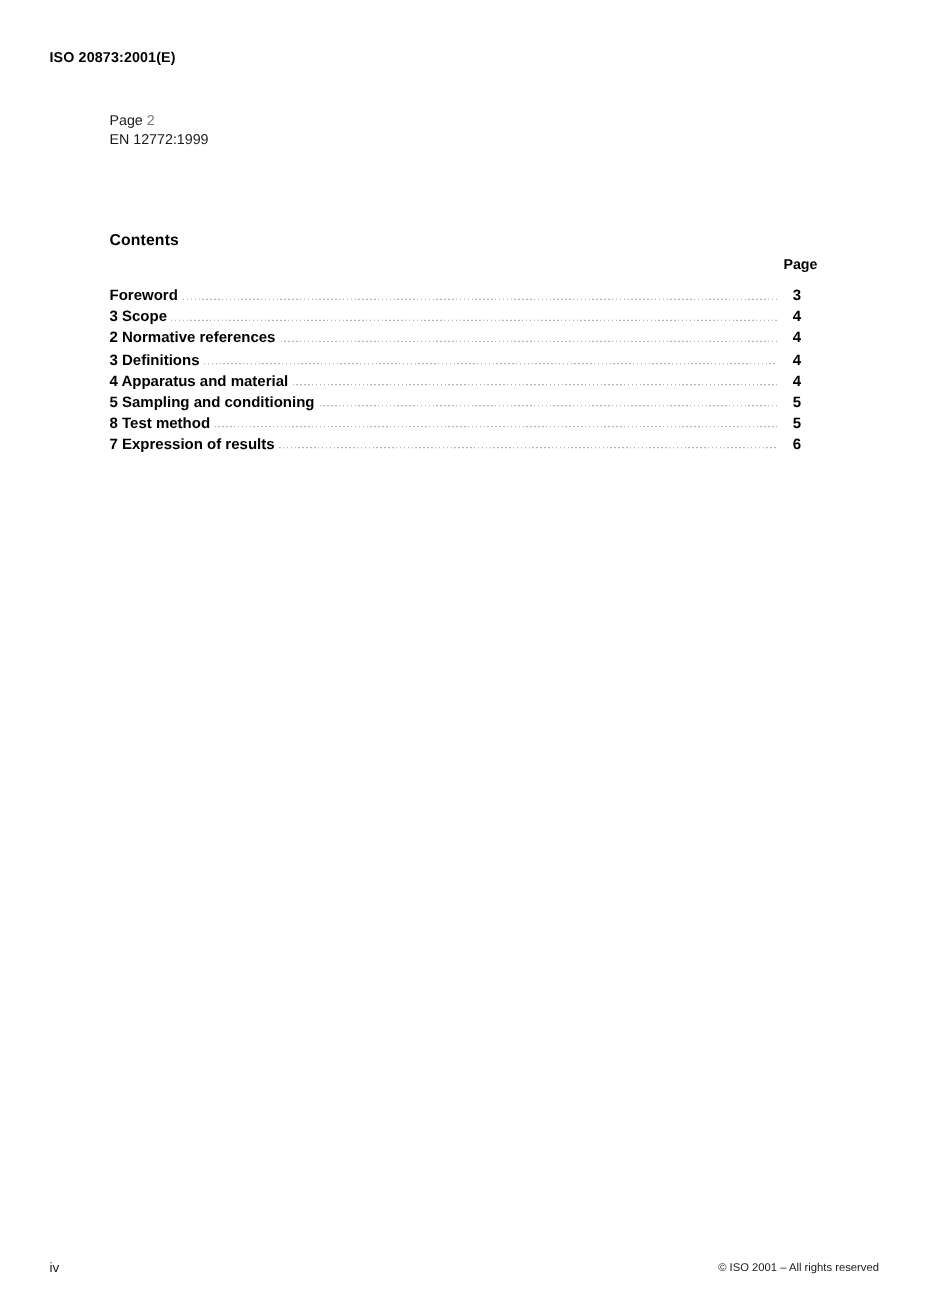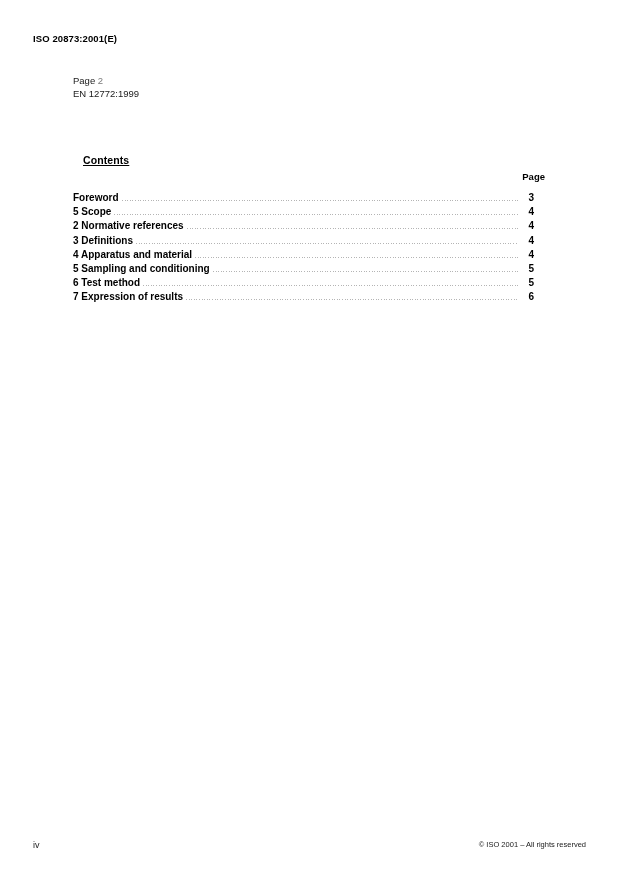--- a/index.html
+++ b/index.html
@@ -42,27 +42,26 @@
     color: #1a1a1a;
     white-space: nowrap;
   }
   .subhead .line { display: block; }
   .subhead .pg-label { color: #1a1a1a; }
   .subhead .pg-num { color: #7a7a7a; }
 
   
   .contents-title {
     position: absolute;
-    left: 83px;
+    left: 73px;
     top: 154px;
     font-size: 10.5px;
     font-weight: bold;
     letter-spacing: 0.1px;
     color: #000;
-    text-decoration: underline;
   }
   .page-col-label {
     position: absolute;
     right: 74px;
     top: 171px;
     font-size: 9.5px;
     font-weight: bold;
     color: #000;
   }
 
@@ -150,21 +149,21 @@
 
   <div class="page-col-label">Page</div>
 
   <div class="toc" id="toc">
       <div class="toc-row">
         <span class="toc-label">Foreword</span>
         <span class="toc-dots"></span>
         <span class="toc-pagenum">3</span>
       </div>
       <div class="toc-row">
-        <span class="toc-label">5 Scope</span>
+        <span class="toc-label">3 Scope</span>
         <span class="toc-dots"></span>
         <span class="toc-pagenum">4</span>
       </div>
       <div class="toc-row">
         <span class="toc-label">2 Normative references</span>
         <span class="toc-dots"></span>
         <span class="toc-pagenum">4</span>
       </div>
       <div class="toc-row">
         <span class="toc-label">3 Definitions</span>
@@ -175,21 +174,21 @@
         <span class="toc-label">4 Apparatus and material</span>
         <span class="toc-dots"></span>
         <span class="toc-pagenum">4</span>
       </div>
       <div class="toc-row">
         <span class="toc-label">5 Sampling and conditioning</span>
         <span class="toc-dots"></span>
         <span class="toc-pagenum">5</span>
       </div>
       <div class="toc-row">
-        <span class="toc-label">6 Test method</span>
+        <span class="toc-label">8 Test method</span>
         <span class="toc-dots"></span>
         <span class="toc-pagenum">5</span>
       </div>
       <div class="toc-row">
         <span class="toc-label">7 Expression of results</span>
         <span class="toc-dots"></span>
         <span class="toc-pagenum">6</span>
       </div>
     </div>
 

